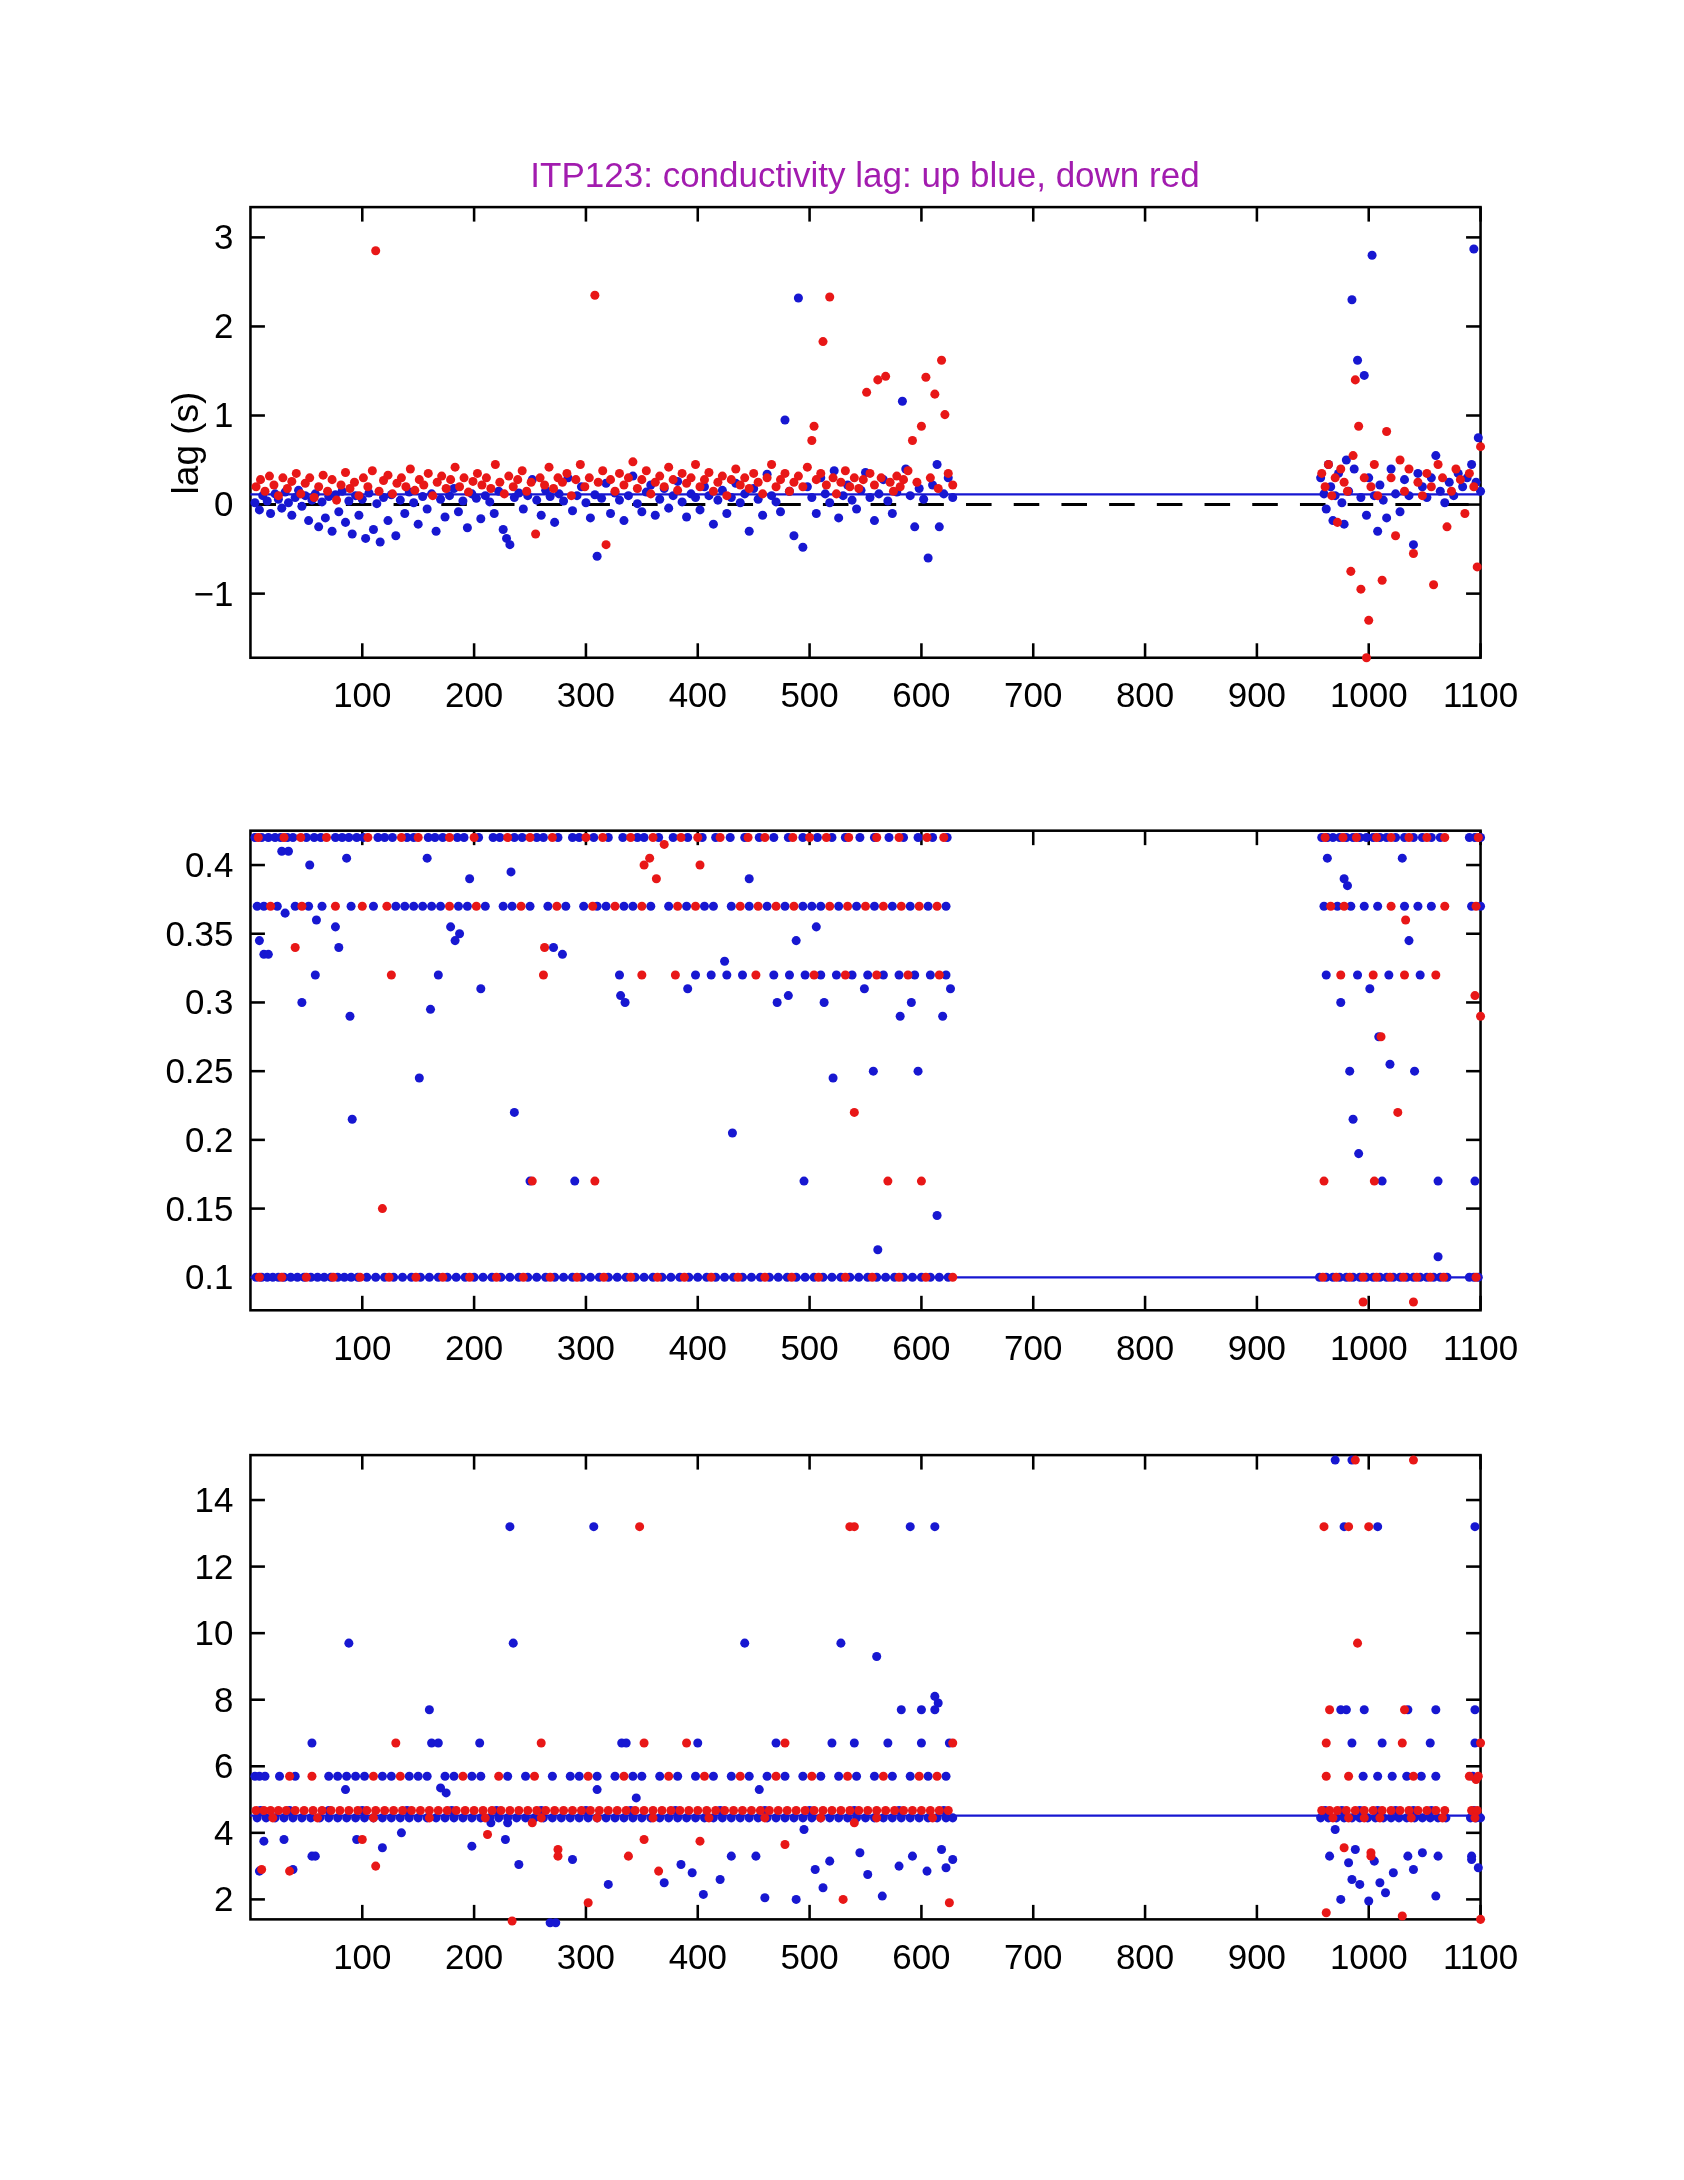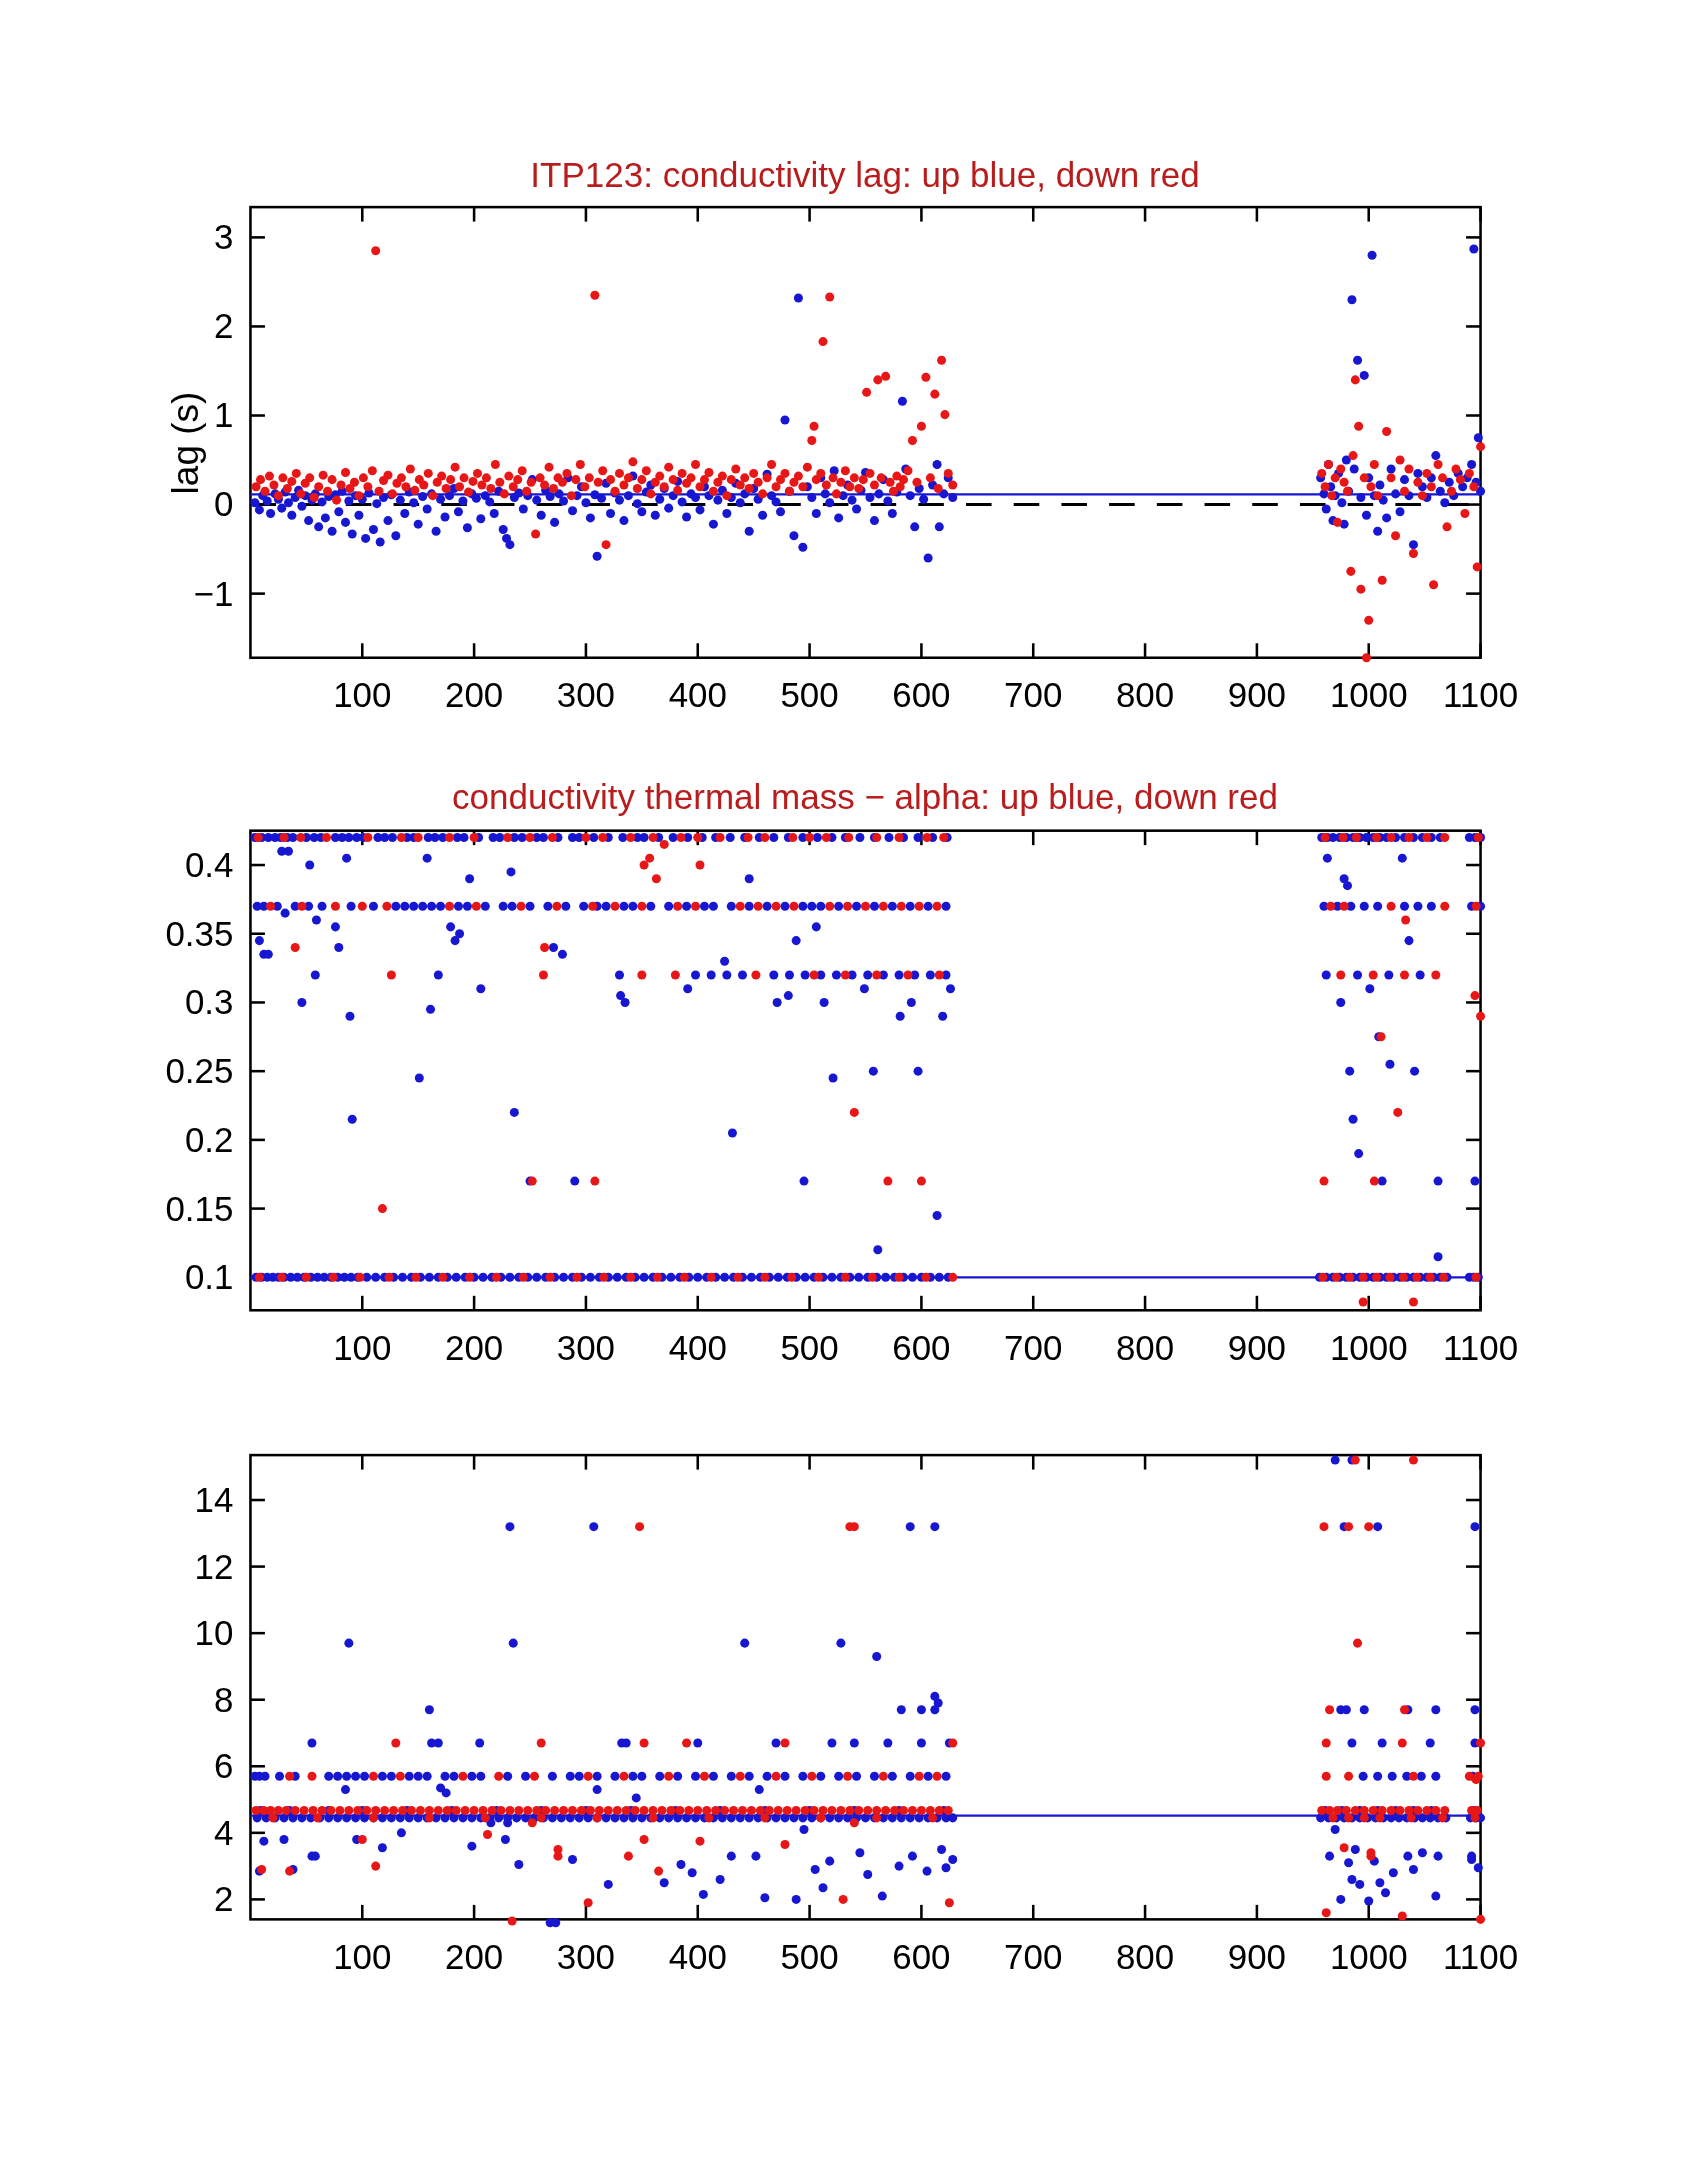--- a/index.html
+++ b/index.html
@@ -1,33 +1,32 @@
 <!DOCTYPE html>
 <html style="font-size:13.6px"><head>
 <meta charset="utf-8">
 <title>ITP123 conductivity figure</title>
 <style>
   html,body{margin:0;padding:0;background:#ffffff;}
   .page{position:relative;width:1685px;height:2181px;background:#ffffff;overflow:hidden;
         font-family:"Liberation Sans", sans-serif;}
   .plot-title{position:absolute;left:250px;width:1230px;text-align:center;
-              font-size:35px;color:#b91c1c;white-space:nowrap;}
+              font-size:35px;color:#a21caf;white-space:nowrap;}
   #title-1{top:155px;}
   #title-2{top:777px;}
   #title-3{top:1401px;}
   .y-axis-label{position:absolute;left:186px;top:443px;transform:translate(-50%,-50%) rotate(-90deg);
                 font-size:37px;color:#000;white-space:nowrap;}
   svg text{font-family:"Liberation Sans", sans-serif;fill:#000;}
 </style>
 </head>
 <body>
 
 <div class="page">
   <div class="plot-title" id="title-1">ITP123: conductivity lag: up blue, down red</div>
-  <div class="plot-title" id="title-2">conductivity thermal mass − alpha: up blue, down red</div>
   <div class="y-axis-label">lag (s)</div>
   <svg id="fig" width="1685" height="2181" viewBox="0 0 1978 2560" style="position:absolute;left:0;top:0;">
       <g>
         <rect x="294" y="243" width="1444" height="529" fill="none" stroke="#000" stroke-width="3"></rect>
         <line x1="425.27272727272725" y1="772" x2="425.27272727272725" y2="755" stroke="#000" stroke-width="3"></line>
         <line x1="425.27272727272725" y1="243" x2="425.27272727272725" y2="260" stroke="#000" stroke-width="3"></line>
         <text x="425.27272727272725" y="830" text-anchor="middle" font-size="41">100</text>
         <line x1="556.5454545454545" y1="772" x2="556.5454545454545" y2="755" stroke="#000" stroke-width="3"></line>
         <line x1="556.5454545454545" y1="243" x2="556.5454545454545" y2="260" stroke="#000" stroke-width="3"></line>
         <text x="556.5454545454545" y="830" text-anchor="middle" font-size="41">200</text>

